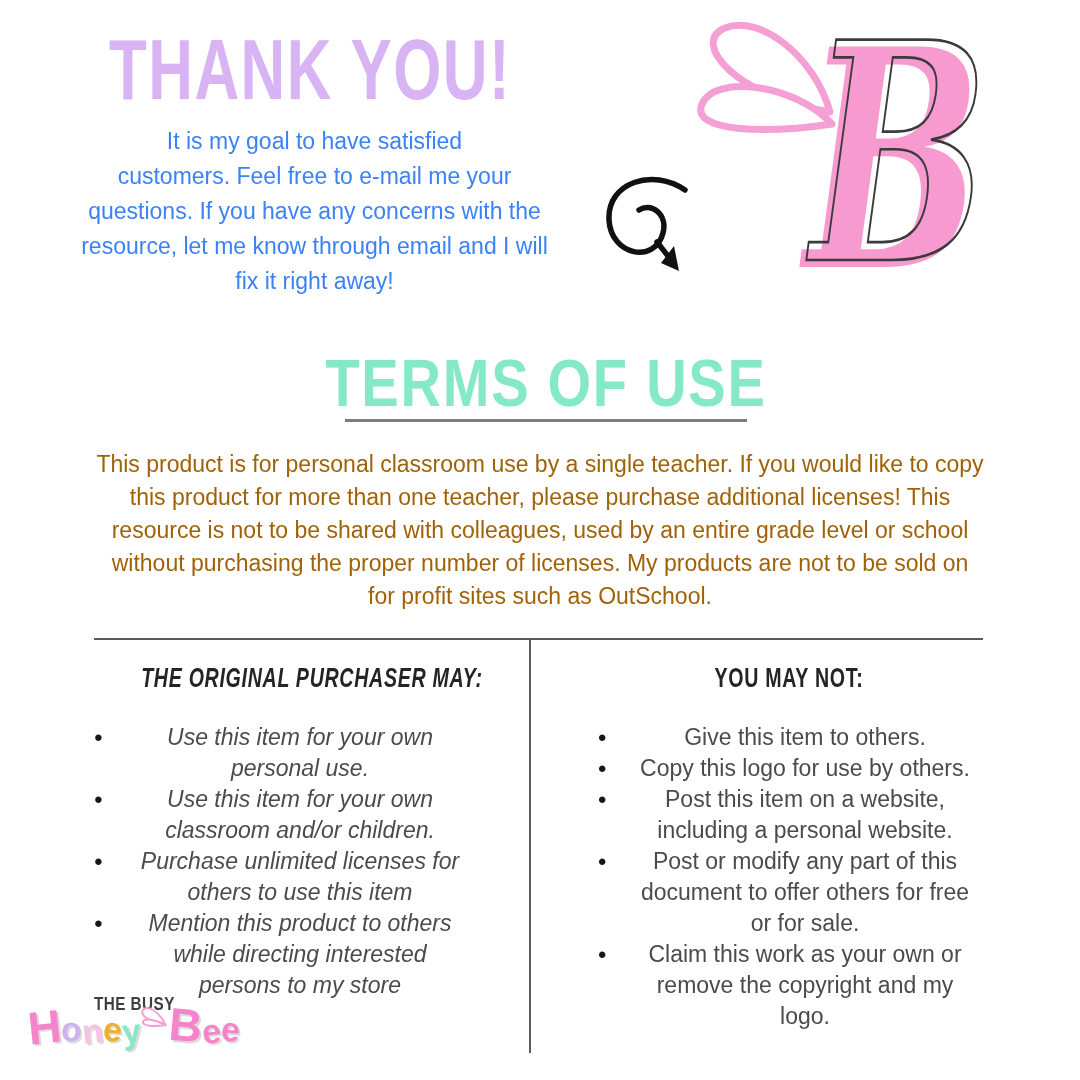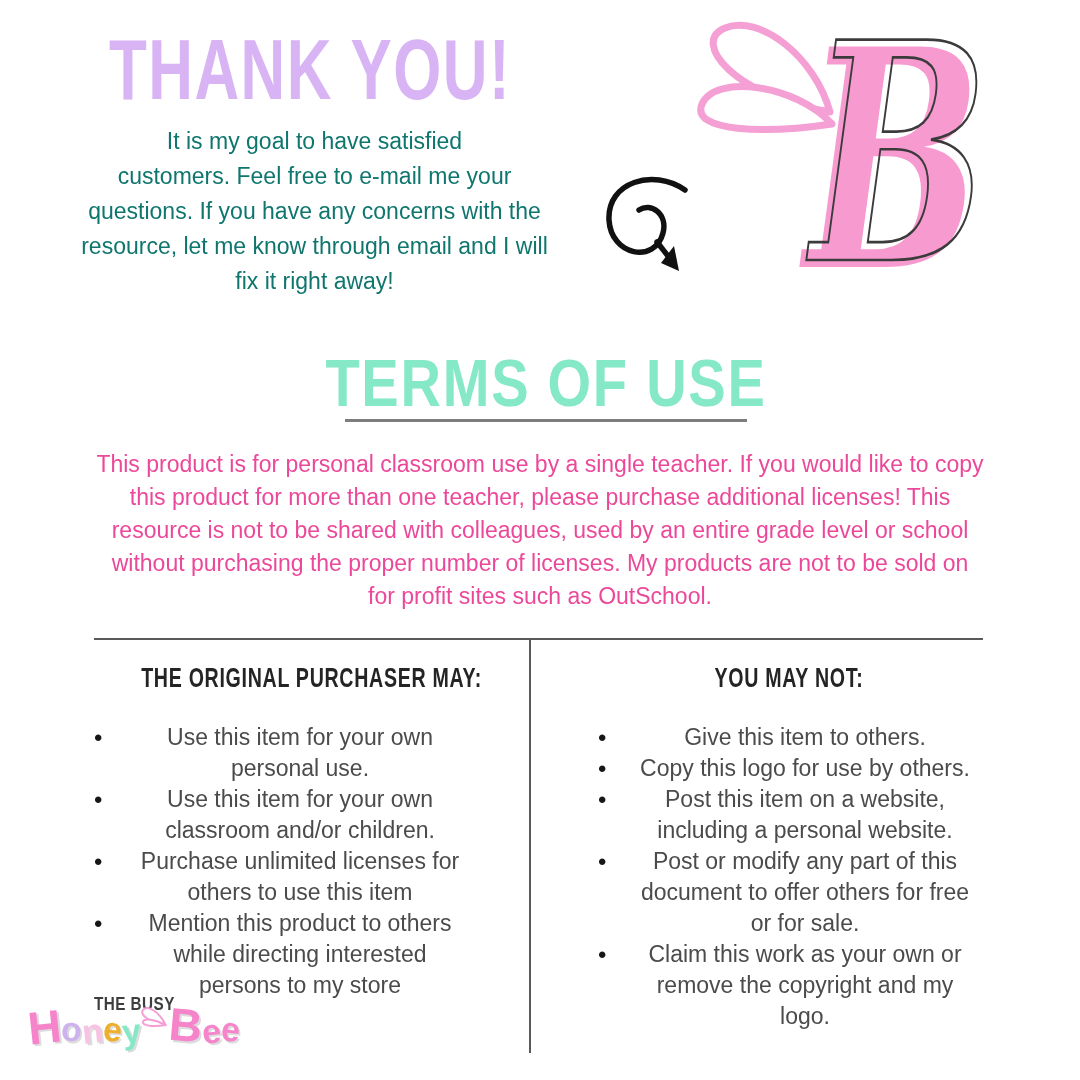--- a/index.html
+++ b/index.html
@@ -19,38 +19,38 @@
     font-weight:bold;font-size:66px;letter-spacing:2px;line-height:1;
     color:var(--mint);transform:scaleX(.85);transform-origin:50% 50%;
     white-space:nowrap;
   }
   .terms-underline{
     position:absolute;left:345px;top:419px;width:402px;height:3px;background:#7d7d7d;
   }
   
   .thank-msg{
     position:absolute;left:42px;top:124px;width:545px;
-    font-size:23px;line-height:35px;text-align:center;color:#0f766e;
+    font-size:23px;line-height:35px;text-align:center;color:#3b82f6;
     white-space:pre-line;
   }
   .terms-body{
     position:absolute;left:58px;top:448px;width:964px;
-    font-size:23px;line-height:33px;text-align:center;color:#ec4899;
+    font-size:23px;line-height:33px;text-align:center;color:#a16207;
     white-space:pre-line;
   }
   .email{
     position:absolute;left:608px;top:310px;width:430px;text-align:center;
     font-size:26px;font-weight:bold;color:#111;letter-spacing:.2px;
   }
   
   .rule-h{position:absolute;left:94px;top:638px;width:889px;height:2px;background:var(--line);}
   .rule-v{position:absolute;left:529px;top:640px;width:2px;height:413px;background:var(--line);}
   
   .col{position:absolute;top:662px;}
-  .col-left{left:80px;width:408px;}
+  .col-left{left:80px;width:408px;font-style:italic;}
   .col-right{left:584px;width:410px;}
   .col-heading{
     width:100%;text-align:center;font-weight:bold;font-size:28px;letter-spacing:1px;
     color:#242424;transform:scaleX(.70);transform-origin:50% 50%;white-space:nowrap;
   }
   ul.bullets{list-style:none;margin:28px 0 0 0;padding:0;}
   ul.bullets li{display:flex;align-items:flex-start;margin:0;}
   .dot{
     flex:0 0 22px;margin-left:14px;font-size:24px;line-height:31px;color:#161616;
   }

